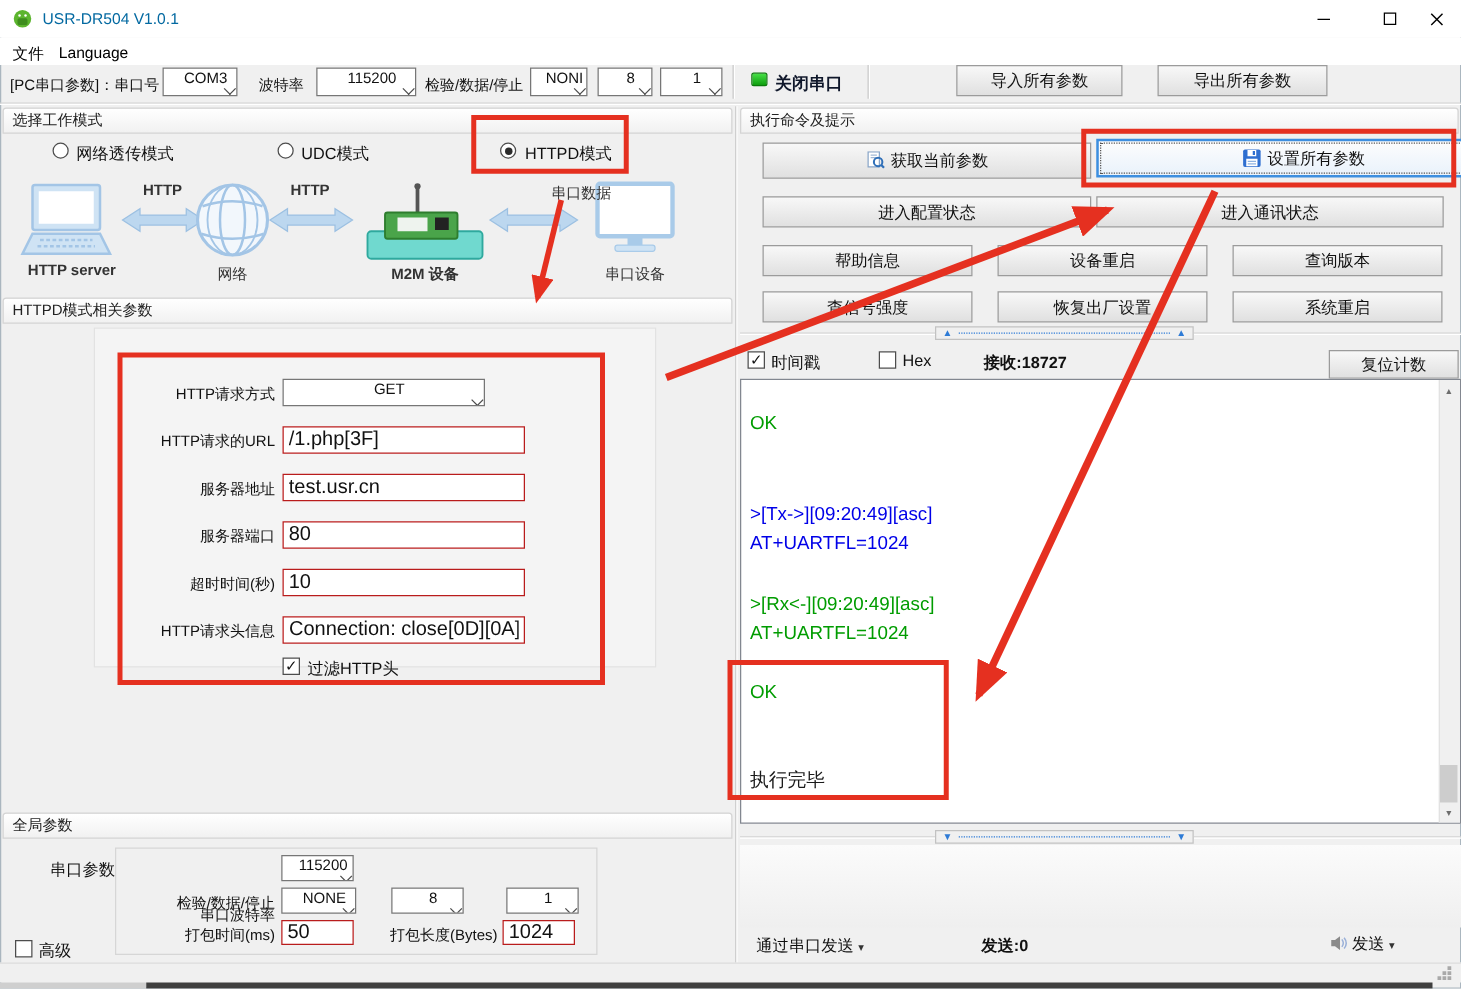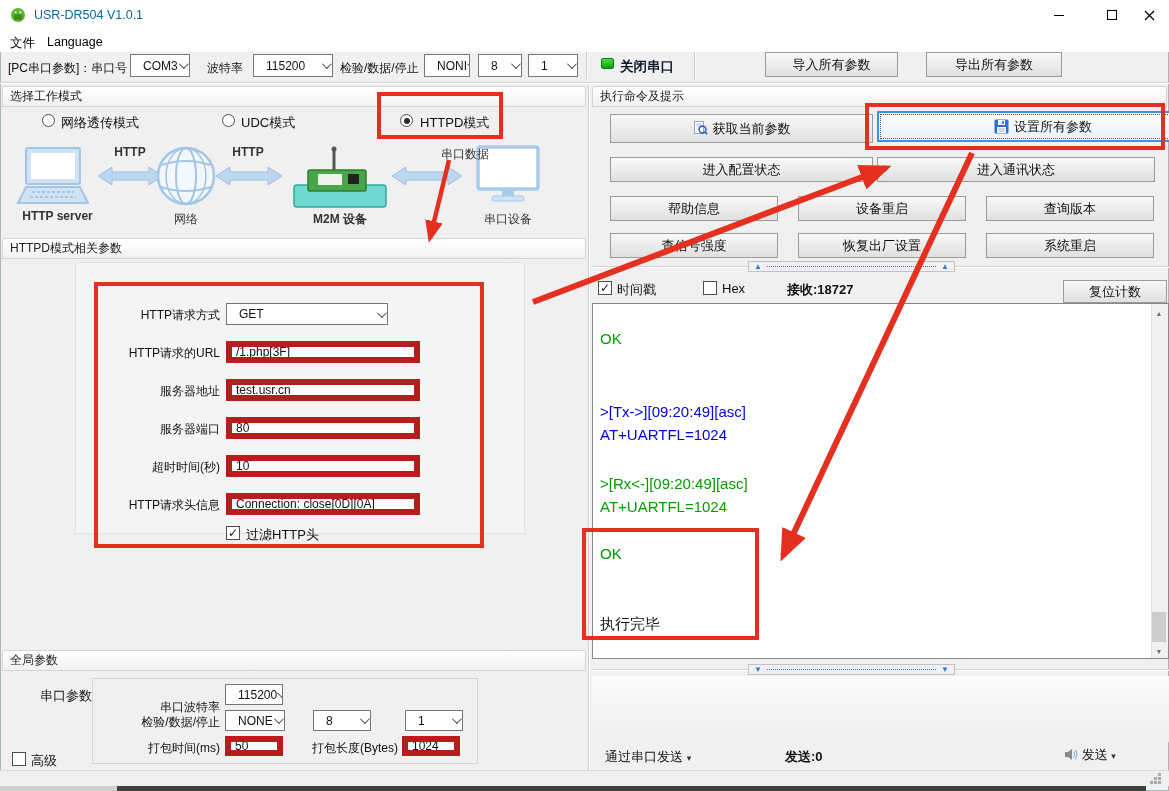--- a/index.html
+++ b/index.html
@@ -17,24 +17,24 @@
   .title-text { position:absolute; left:34px; top:8px; font-size:12.5px; color:#0369a1; }
   .winbtn { position:absolute; top:0; height:30px; display:flex; align-items:center; justify-content:center; }
   .menubar { position:absolute; left:0; top:30px; width:1169px; height:22px; background:#fff; }
   .menu-item { position:absolute; top:3px; height:18px; padding:2px 5px; font-size:12.5px; color:#000; }
   .toolbar-sep { position:absolute; width:0; border-left:1px solid #c9c9c9; border-right:1px solid #fff; }
   .groove-h { position:absolute; height:0; border-top:1px solid #d2d2d2; border-bottom:1px solid #fff; }
   .groove-v { position:absolute; width:0; border-left:1px solid #cfcfcf; border-right:1px solid #fff; }
 
   
   .combo { position:absolute; background:#fff; border:1px solid #767676; display:flex; align-items:center;
-           padding:0 3px 0 12px; font-size:12px; overflow:hidden; white-space:nowrap; }
+           padding:0 3px 0 12px; font-size:12px; overflow:hidden; white-space:nowrap;flex-direction:column; }
   .combo .chev { flex:none; margin-left:auto; width:7px; height:7px; border-right:1.5px solid #4a4a4a;
                  border-bottom:1.5px solid #4a4a4a; transform:rotate(45deg) translateY(-2px); }
-  .input { position:absolute; background:#fff; border:6px solid #b91c1c; font-size:12px; padding:0 4px;
+  .input { position:absolute; background:#fff; border:1px solid #b91c1c; font-size:16px; padding:0 4px;
            font-family:"Liberation Sans",sans-serif; color:#111; }
   .btn { position:absolute; background:linear-gradient(#f8f8f8,#e0e0e0); border:1px solid #9b9b9b;
          display:flex; align-items:center; justify-content:center; gap:5px; font-size:13px; color:#111; }
   .hdrbar { position:absolute; background:linear-gradient(#ffffff,#f1f1f1); border:1px solid #d4d4d4;
             border-radius:3px 3px 0 0; display:flex; align-items:center; padding-left:7px; font-size:12px; color:#222; }
   .chk { position:absolute; width:14px; height:14px; background:#fff; border:1px solid #4d4d4d;
          font-size:12px; line-height:12px; text-align:center; color:#111; }
   .radio { position:absolute; width:13px; height:13px; border-radius:50%; background:#fff; border:1px solid #4d4d4d; }
   .radio.sel::after { content:""; position:absolute; left:2.5px; top:2.5px; width:6px; height:6px;
                       border-radius:50%; background:#2b2b2b; }
@@ -195,21 +195,21 @@
   <div class="lbl rgt" style="left:70px;top:459px;width:150px">超时时间(秒)</div>
   <input class="input" style="left: 226px; top: 455px; width: 194px; height: 22px;" value="10">
   <div class="lbl rgt" style="left:70px;top:497px;width:150px">HTTP请求头信息</div>
   <input class="input" style="left: 226px; top: 493px; width: 194px; height: 22px;" value="Connection: close[0D][0A]">
   <div class="chk" style="left:226px;top:526px">✓</div>
   <div class="lbl lbl13" style="left:246px;top:526px">过滤HTTP头</div>
 
   <div class="hdrbar" style="left:2px;top:650px;width:584px;height:21px">全局参数</div>
   <div class="lbl lbl13" style="left:40px;top:687px">串口参数</div>
   <div class="groupbox" style="left:92px;top:678px;width:386px;height:86px"></div>
-  <div class="lbl rgt" style="left:125px;top:699px;width:95px">串口波特率</div>
+  <div class="lbl rgt" style="left:125px;top:724px;width:95px">串口波特率</div>
   <div class="combo" style="left:225px;top:684px;width:58px;height:21px">
     <span>115200</span>
       <span class="chev"></span>
   </div>
   <div class="lbl rgt" style="left:125px;top:714px;width:95px">检验/数据/停止</div>
   <div class="combo" style="left:225px;top:710px;width:60px;height:21px">
     <span>NONE</span>
       <span class="chev"></span>
   </div>
   <div class="combo" style="left:313px;top:710px;width:58px;height:21px">

